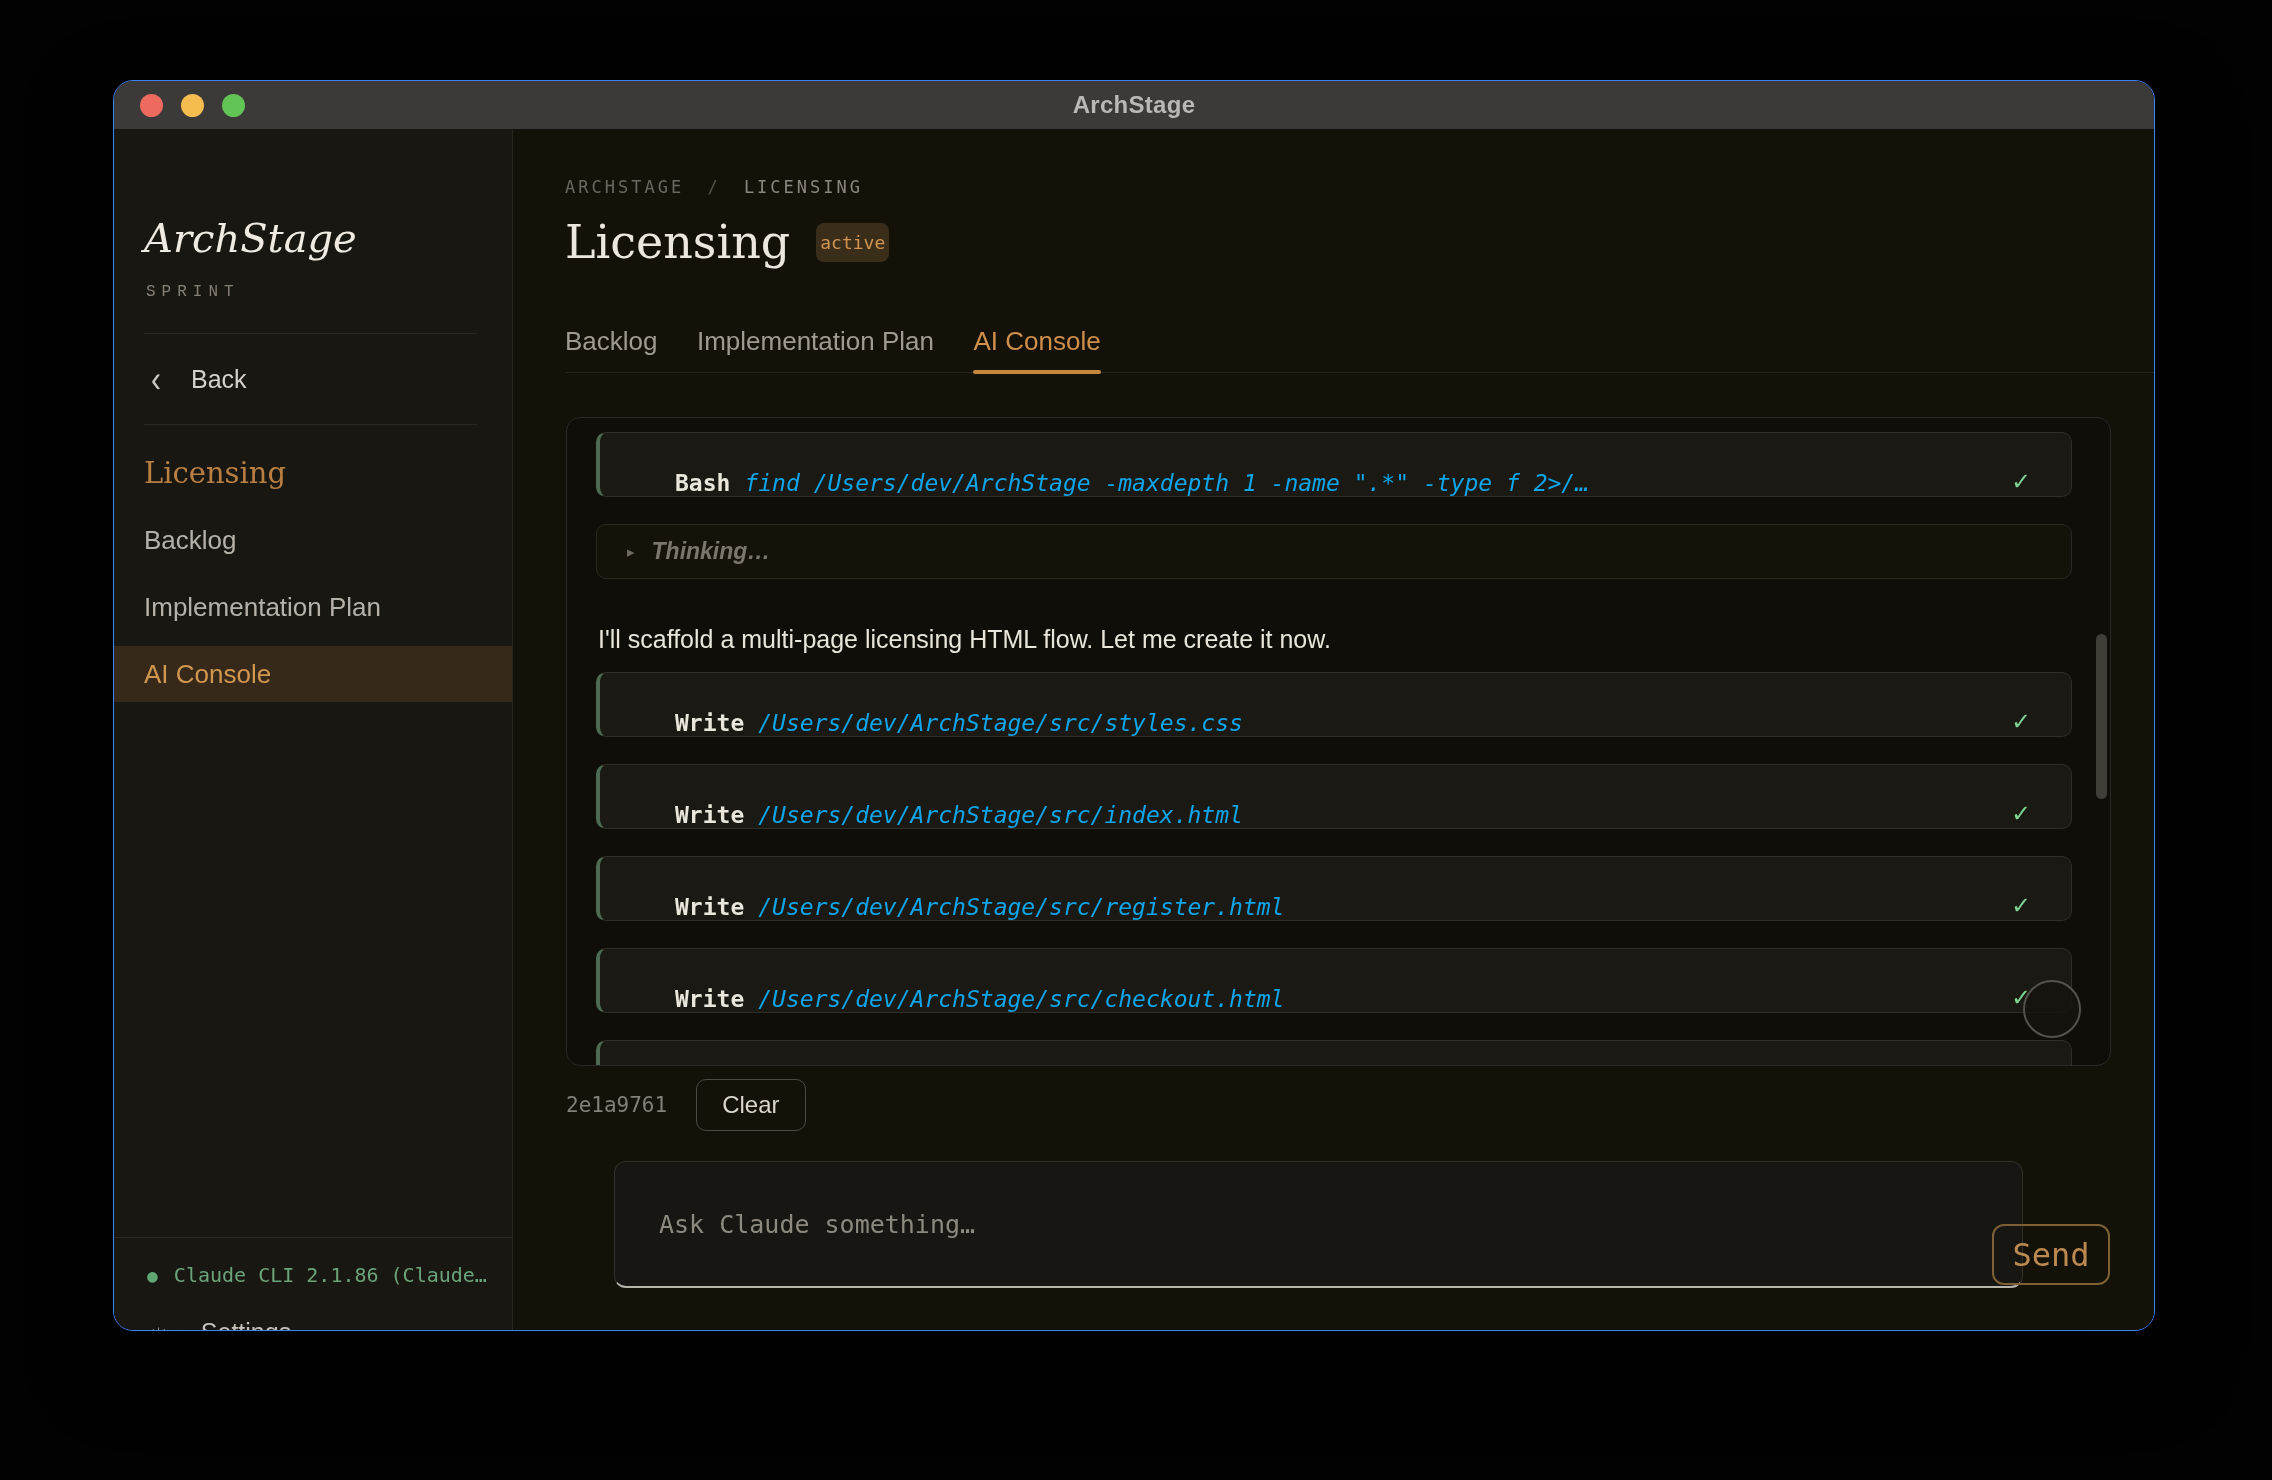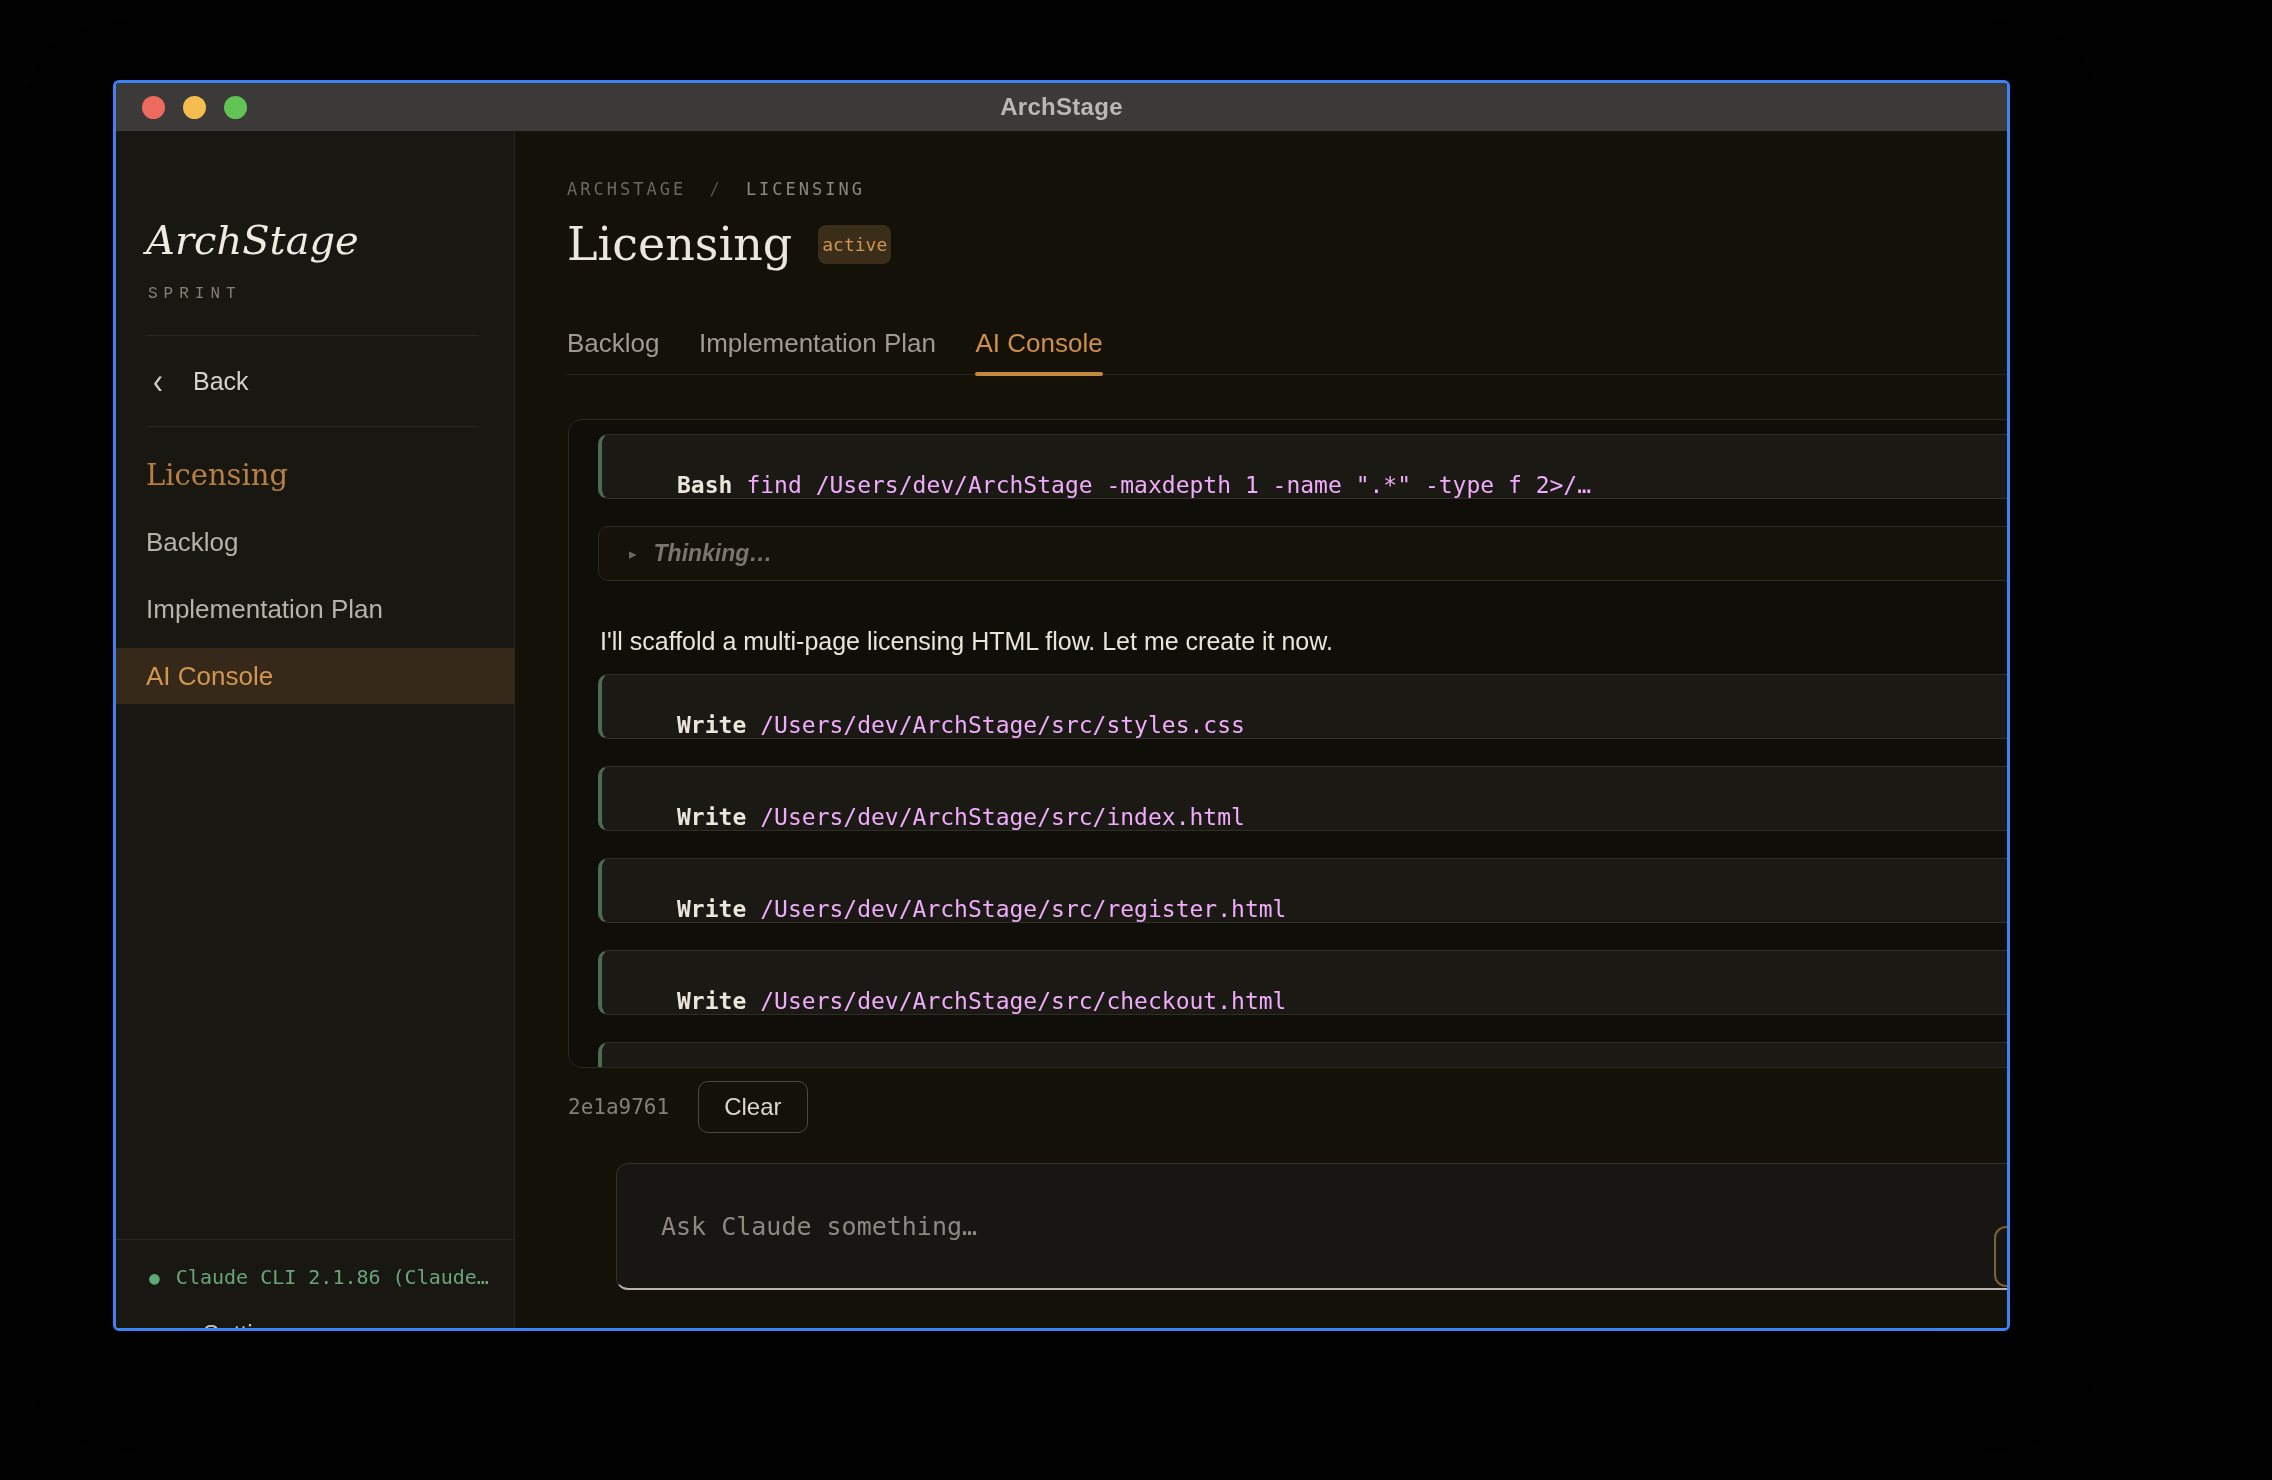--- a/index.html
+++ b/index.html
@@ -1,21 +1,21 @@
 <!DOCTYPE html>
 <html><head>
 <meta charset="utf-8">
 <style>
   * { margin:0; padding:0; box-sizing:border-box; }
   html,body { width:2272px; height:1480px; background:#020202; overflow:hidden;
               font-family:"Liberation Sans", sans-serif; }
 
-  .window { position:absolute; left:113px; top:80px; width:1897px; height:1251px;
-            background:#14120b; border-radius:6px; overflow:hidden;
-            border:3px solid #3b82f6; box-shadow:0 30px 80px rgba(0,0,0,.7); }
+  .window { position:absolute; left:113px; top:80px; width:2042px; height:1251px;
+            background:#14120b; border-radius:20px; overflow:hidden;
+            border:1px solid #3b82f6; box-shadow:0 30px 80px rgba(0,0,0,.7); }
 
   
   .titlebar { position:absolute; left:0; top:0; right:0; height:48px; background:#3b3a39;
               display:flex; align-items:center; justify-content:center; }
   .traffic { position:absolute; left:26px; top:0; height:48px; display:flex; align-items:center; gap:18px; }
   .tl { width:23px; height:23px; border-radius:50%; display:inline-block; }
   .tl.red { background:#ed6a5f; } .tl.yellow { background:#f5bd4f; } .tl.green { background:#61c454; }
   .win-title { color:#b9b8b6; font-size:24px; font-weight:bold; letter-spacing:.3px; }
 
   
@@ -63,21 +63,21 @@
                        background:#c5883f; border-radius:2px; }
 
   
   .console { position:absolute; left:53px; top:288px; width:1545px; height:649px;
              background:#0f0e09; border:1px solid #2b2925; border-radius:14px; overflow:hidden; }
   .console-inner { padding:14px 38px 0 29px; }
   .tool-card { height:65px; display:flex; align-items:flex-end; padding:0 42px 0 75px;
                background:#1b1913; border:1px solid #302e26; border-left:4px solid #4d6b53;
                border-radius:10px; margin-bottom:27px; font-family:"DejaVu Sans Mono", monospace; }
   .tool-name { color:#eae6dc; font-weight:bold; font-size:23px; }
-  .tool-arg { color:#f0abfc; font-size:23px; margin-left:14px; white-space:nowrap; overflow:hidden; }
+  .tool-arg { color:#0ea5e9; font-size:23px; margin-left:14px; white-space:nowrap; overflow:hidden;font-style:italic; }
   .tool-check { margin-left:auto; color:#7ed492; font-size:27px; }
   .thinking-card { height:55px; display:flex; align-items:center; padding-left:30px; gap:17px;
                    background:#141209; border:1px solid #2b2925; border-radius:10px; margin-bottom:45px; }
   .thinking-caret { color:#6f6b62; font-size:15px; }
   .thinking-label { color:#7a766d; font-size:23px; font-style:italic;font-weight:bold; }
   .assistant-msg { color:#e9e5da; font-size:25px; line-height:30px; margin:0 0 18px 2px; }
   .scroll-thumb { position:absolute; right:3px; top:216px; width:11px; height:165px;
                   border-radius:6px; background:#403e37; }
   .scroll-fab { position:absolute; left:1456px; top:562px; width:58px; height:58px; border-radius:50%;
                 background:rgba(22,20,15,.85); border:2px solid #55524b; }

